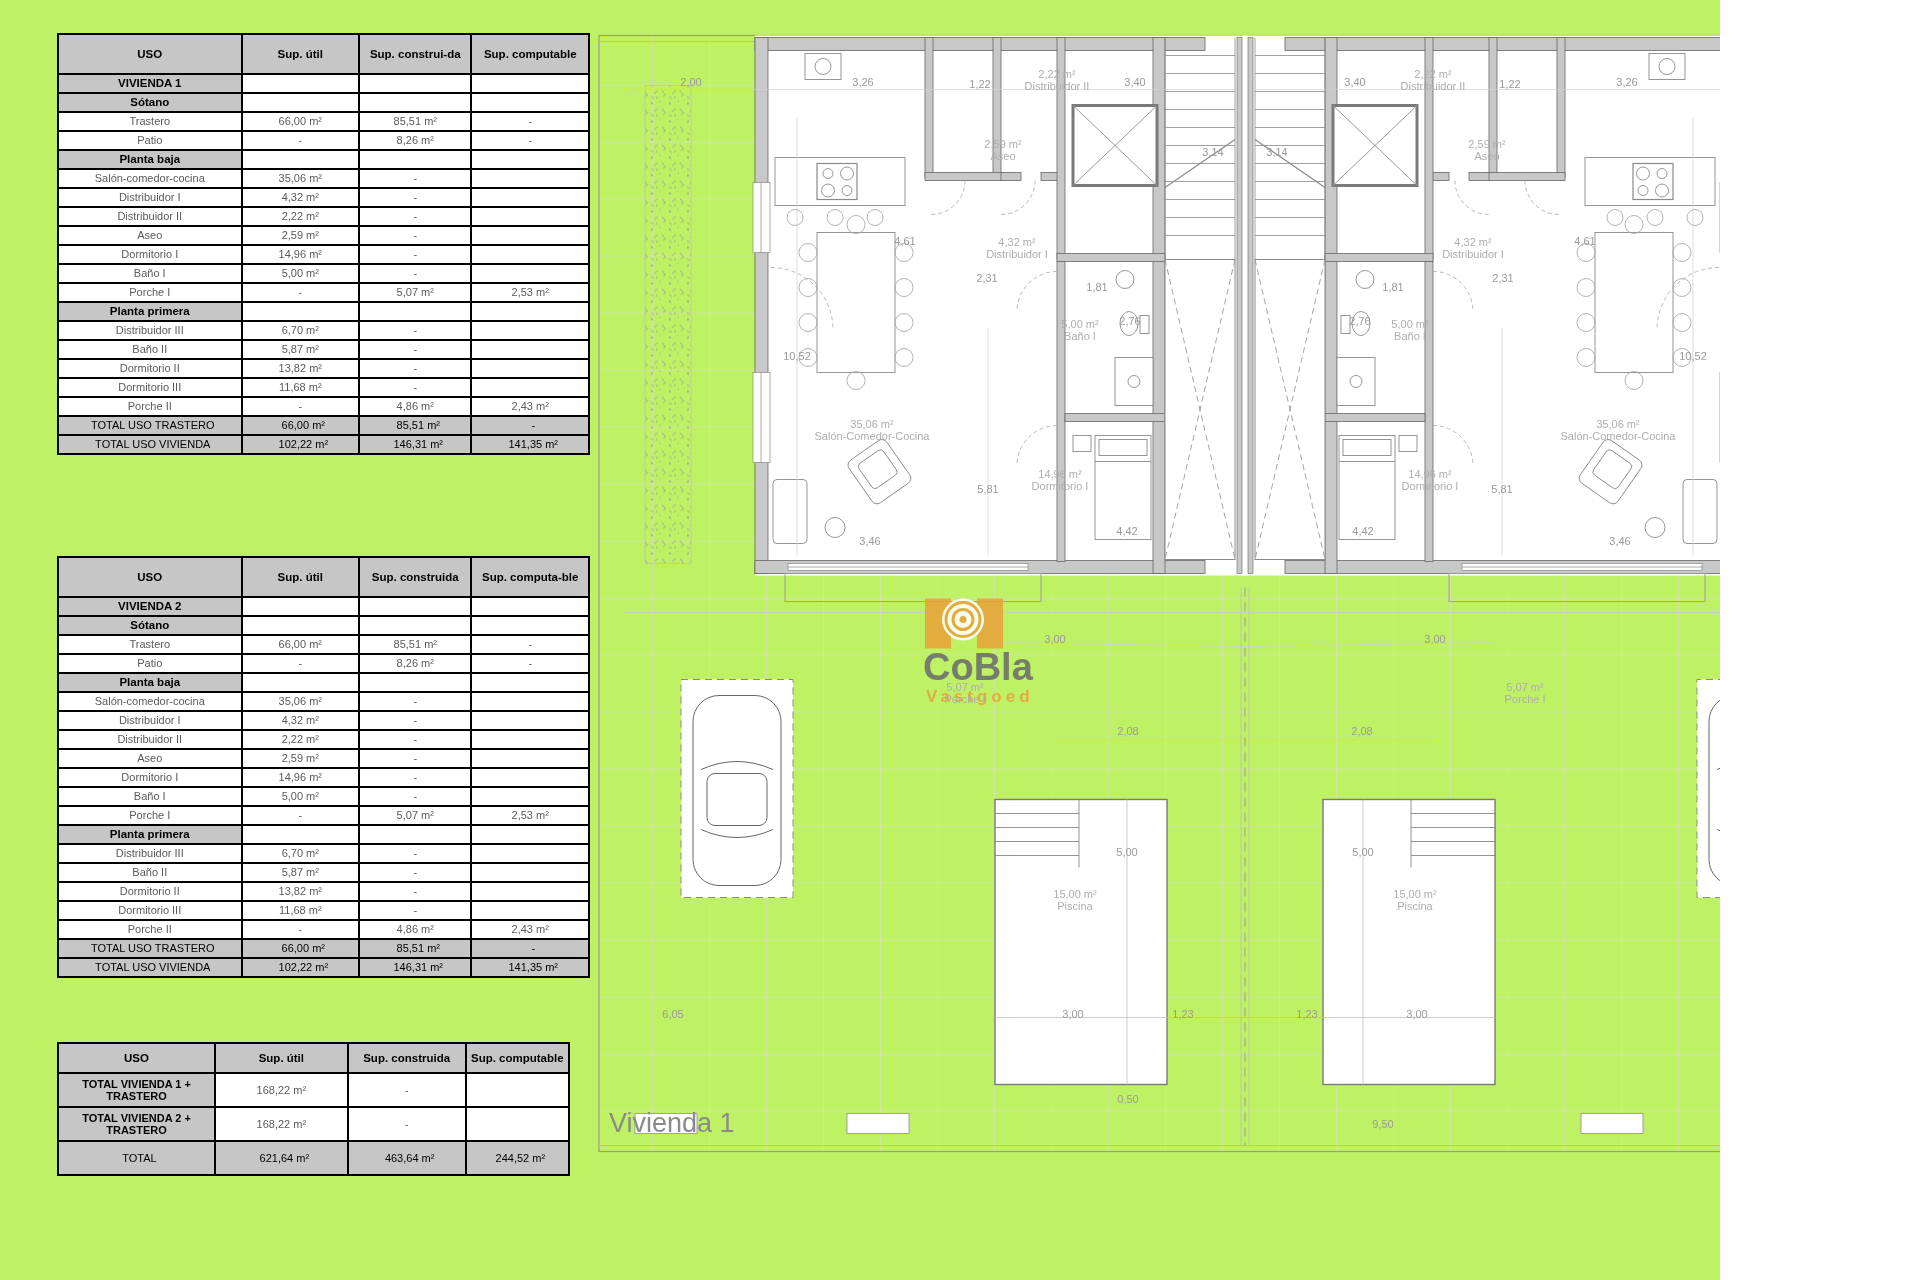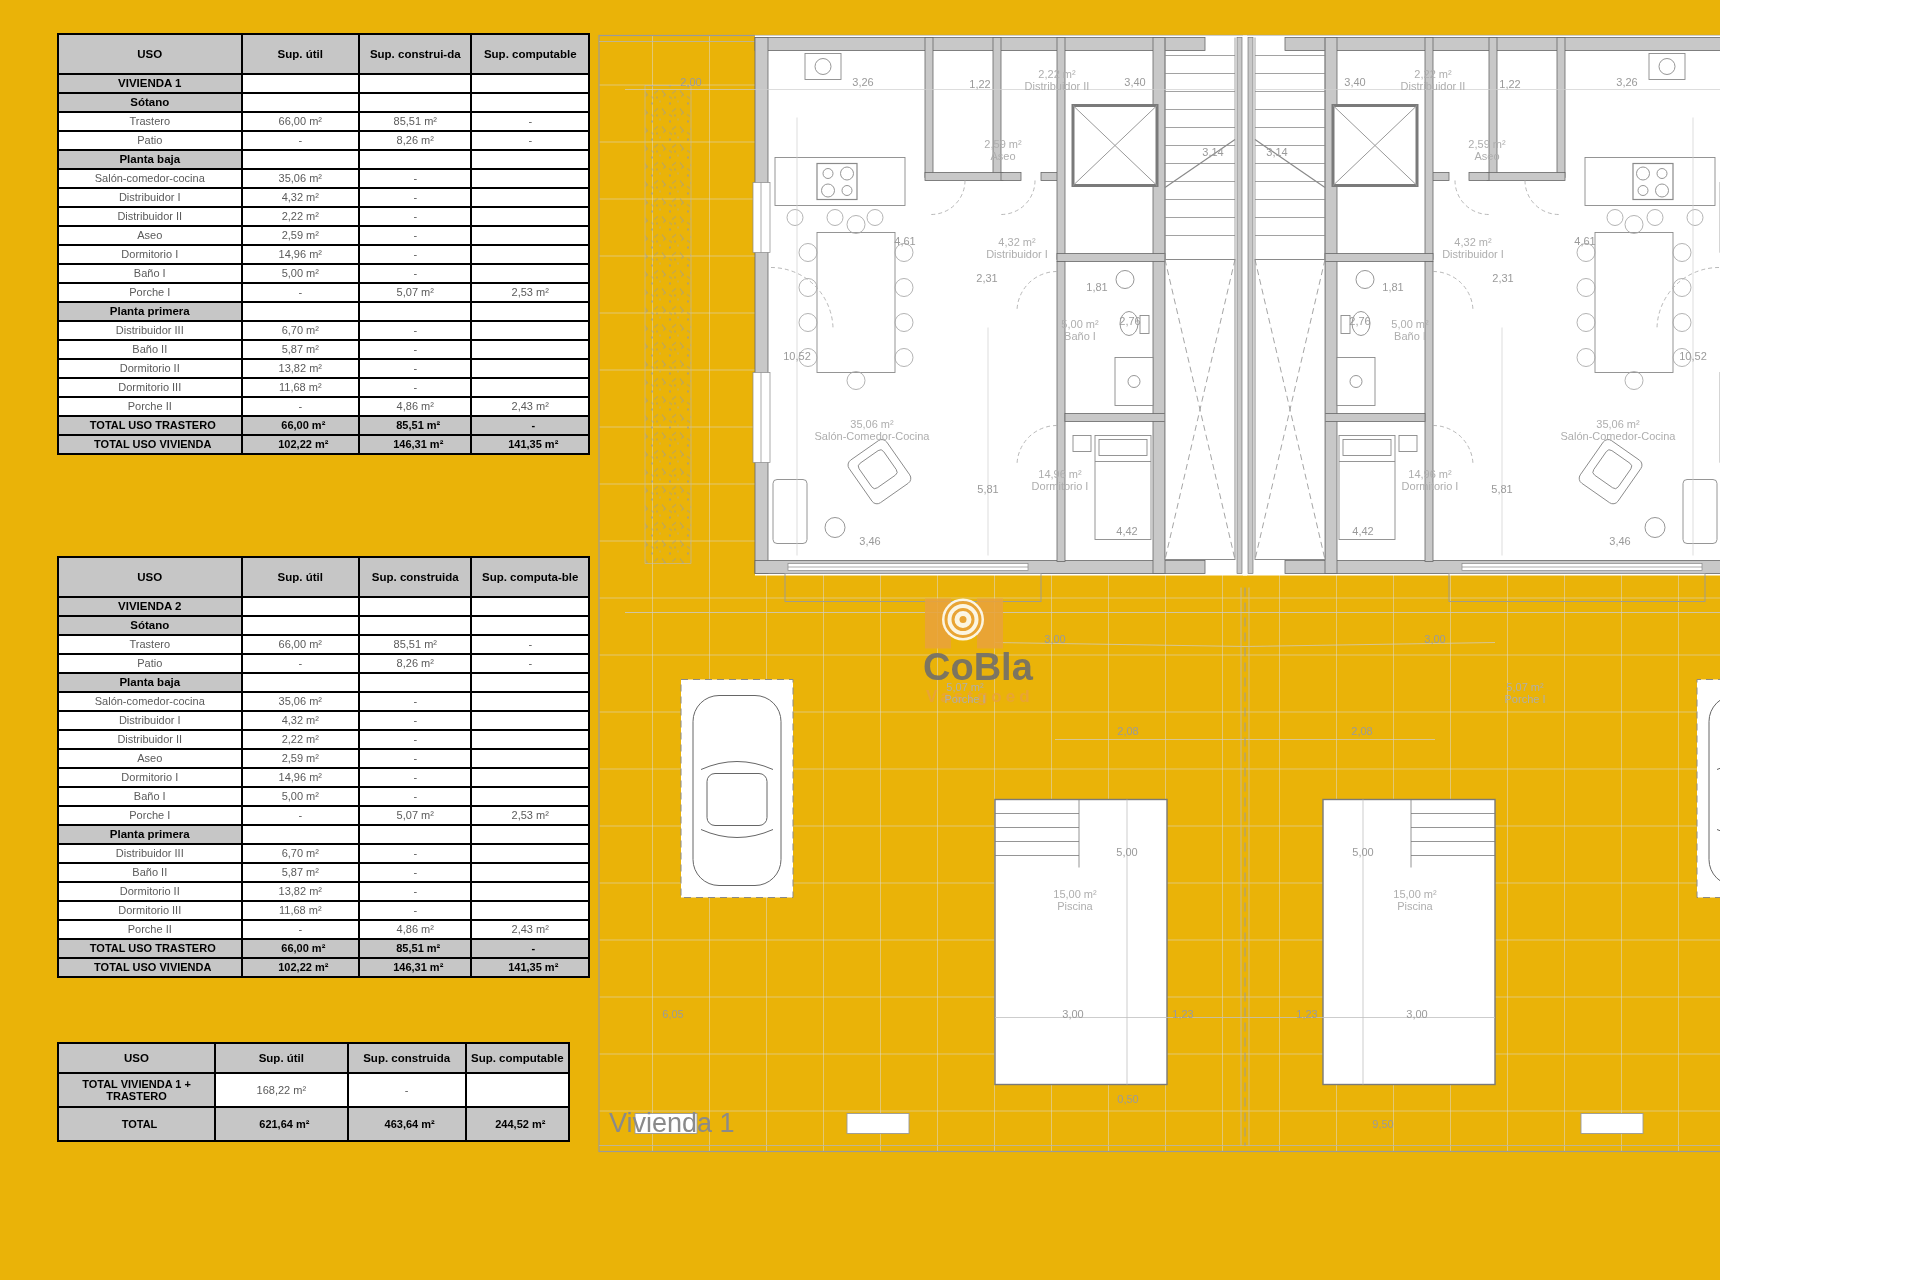--- a/index.html
+++ b/index.html
@@ -1,23 +1,23 @@
 <!DOCTYPE html>
 <html><head>
 <meta charset="utf-8">
 <style>
   html,body{margin:0;padding:0;background:#fff;}
-  .page{position:relative;width:1720px;height:1280px;background:#eab308;overflow:hidden;
+  .page{position:relative;width:1720px;height:1280px;background:#bef264;overflow:hidden;
         font-family:"Liberation Sans",sans-serif;}
   table.tbl{position:absolute;border-collapse:collapse;table-layout:fixed;background:#fff;}
   .tbl th,.tbl td{border:2px solid #000;font-size:11px;text-align:center;vertical-align:middle;
         padding:0 2px;color:#5a5a5a;height:17px;line-height:1.12;overflow:hidden;}
   .tbl th{background:#c6c6c6;color:#000;font-weight:bold;font-size:11.5px;height:38px;}
   .tbl td.section{background:#c6c6c6;color:#000;font-weight:bold;font-size:11.5px;text-align:center;}
-  .tbl tr.total td{background:#c6c6c6;color:#000;font-weight:bold;padding-left:8px;}
+  .tbl tr.total td{background:#c6c6c6;color:#000;font-weight:normal;padding-left:8px;}
   .tbl td.labeltotal{background:#c6c6c6;color:#000;font-weight:bold;}
   #tbl0{left:57px;top:33px;width:533px;}
   #tbl1{left:57px;top:556px;width:533px;}
   #tbl2{left:57px;top:1042px;width:513px;}
   #tbl2 th{height:28px;}
   #tbl2 td{height:32px;font-size:11px;}
   #tbl0 th:nth-child(1),#tbl0 td:nth-child(1),#tbl1 th:nth-child(1),#tbl1 td:nth-child(1){width:35%;}
   #tbl0 th:nth-child(2),#tbl1 th:nth-child(2){width:22%;}
   #tbl0 th:nth-child(3),#tbl1 th:nth-child(3){width:21%;}
   #tbl0 th:nth-child(4),#tbl1 th:nth-child(4){width:22%;}
@@ -306,20 +306,26 @@
         <tr>
           <th>USO</th>
           <th>Sup. útil</th>
           <th>Sup. construida</th>
           <th>Sup. computable</th>
         </tr>
       </thead>
       <tbody>
         <tr>
           <td class="labeltotal">TOTAL VIVIENDA 1 + TRASTERO</td>
+          <td>168,22 m²</td>
+          <td>-</td>
+          <td></td>
+        </tr>
+        <tr>
+          <td class="labeltotal">TOTAL VIVIENDA 2 + TRASTERO</td>
           <td>168,22 m²</td>
           <td>-</td>
           <td></td>
         </tr>
         <tr class="total">
           <td class="label">TOTAL</td>
           <td>621,64 m²</td>
           <td>463,64 m²</td>
           <td>244,52 m²</td>
         </tr>

